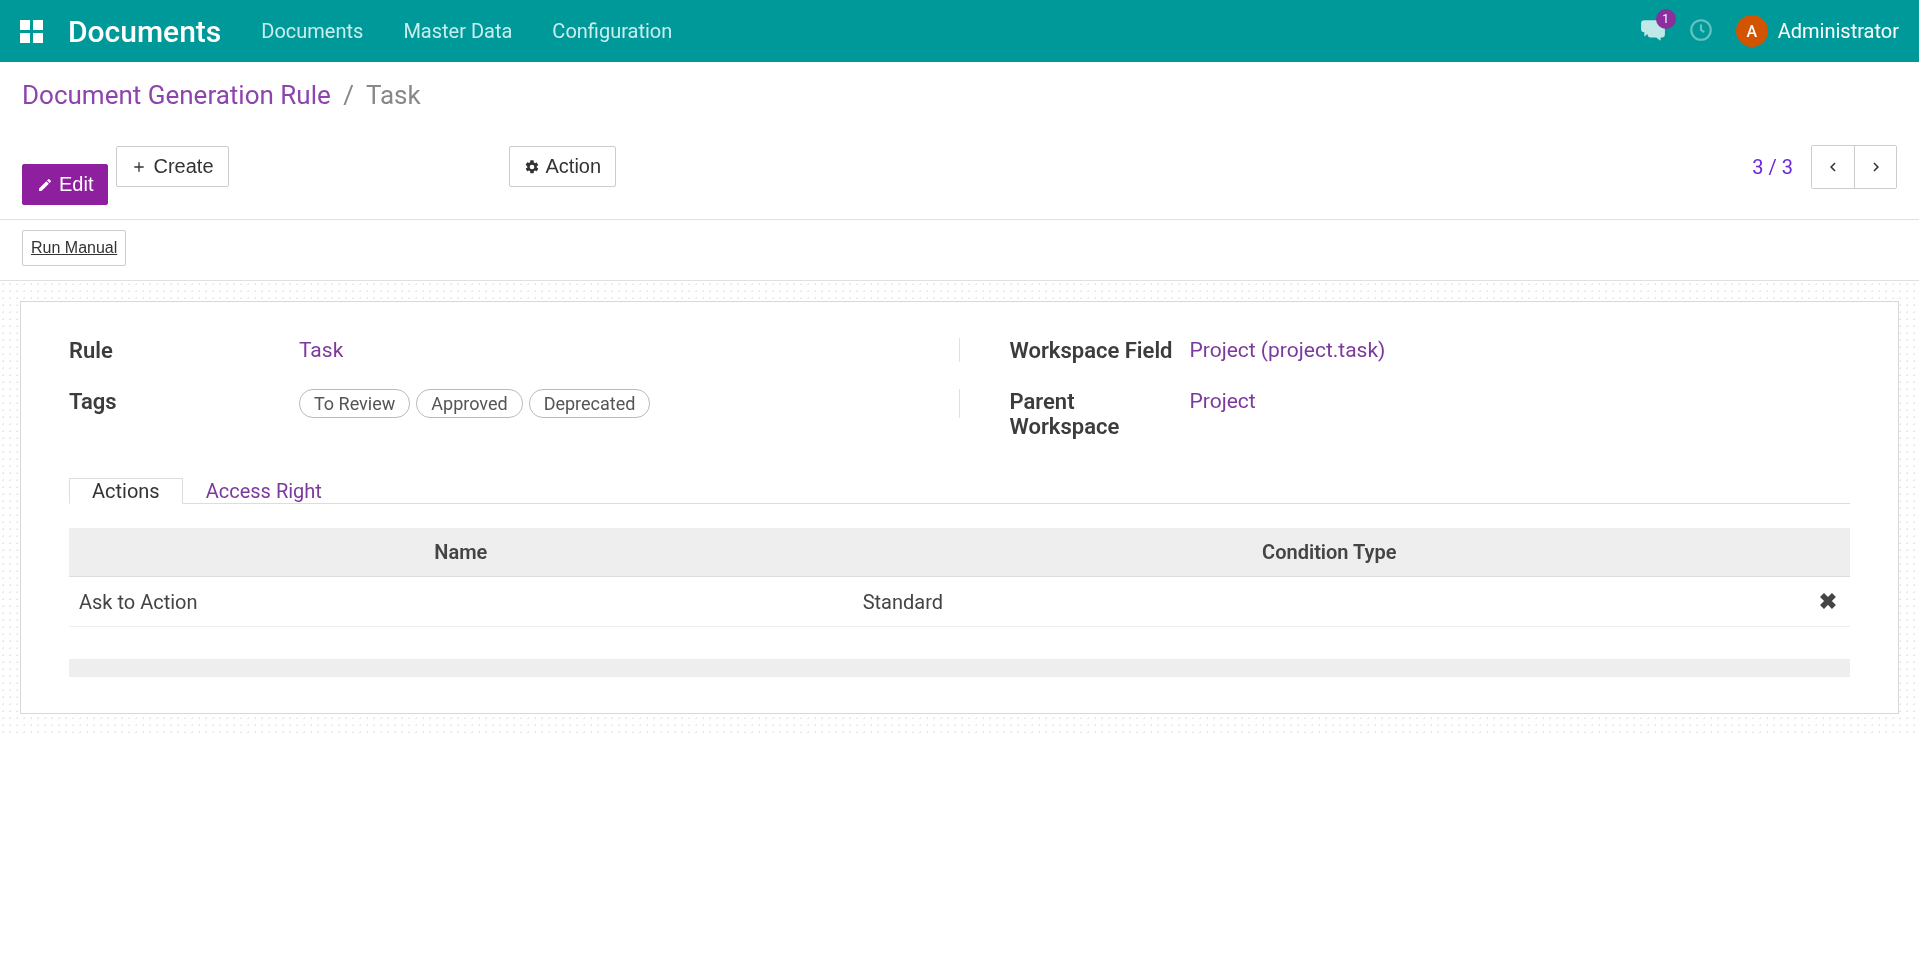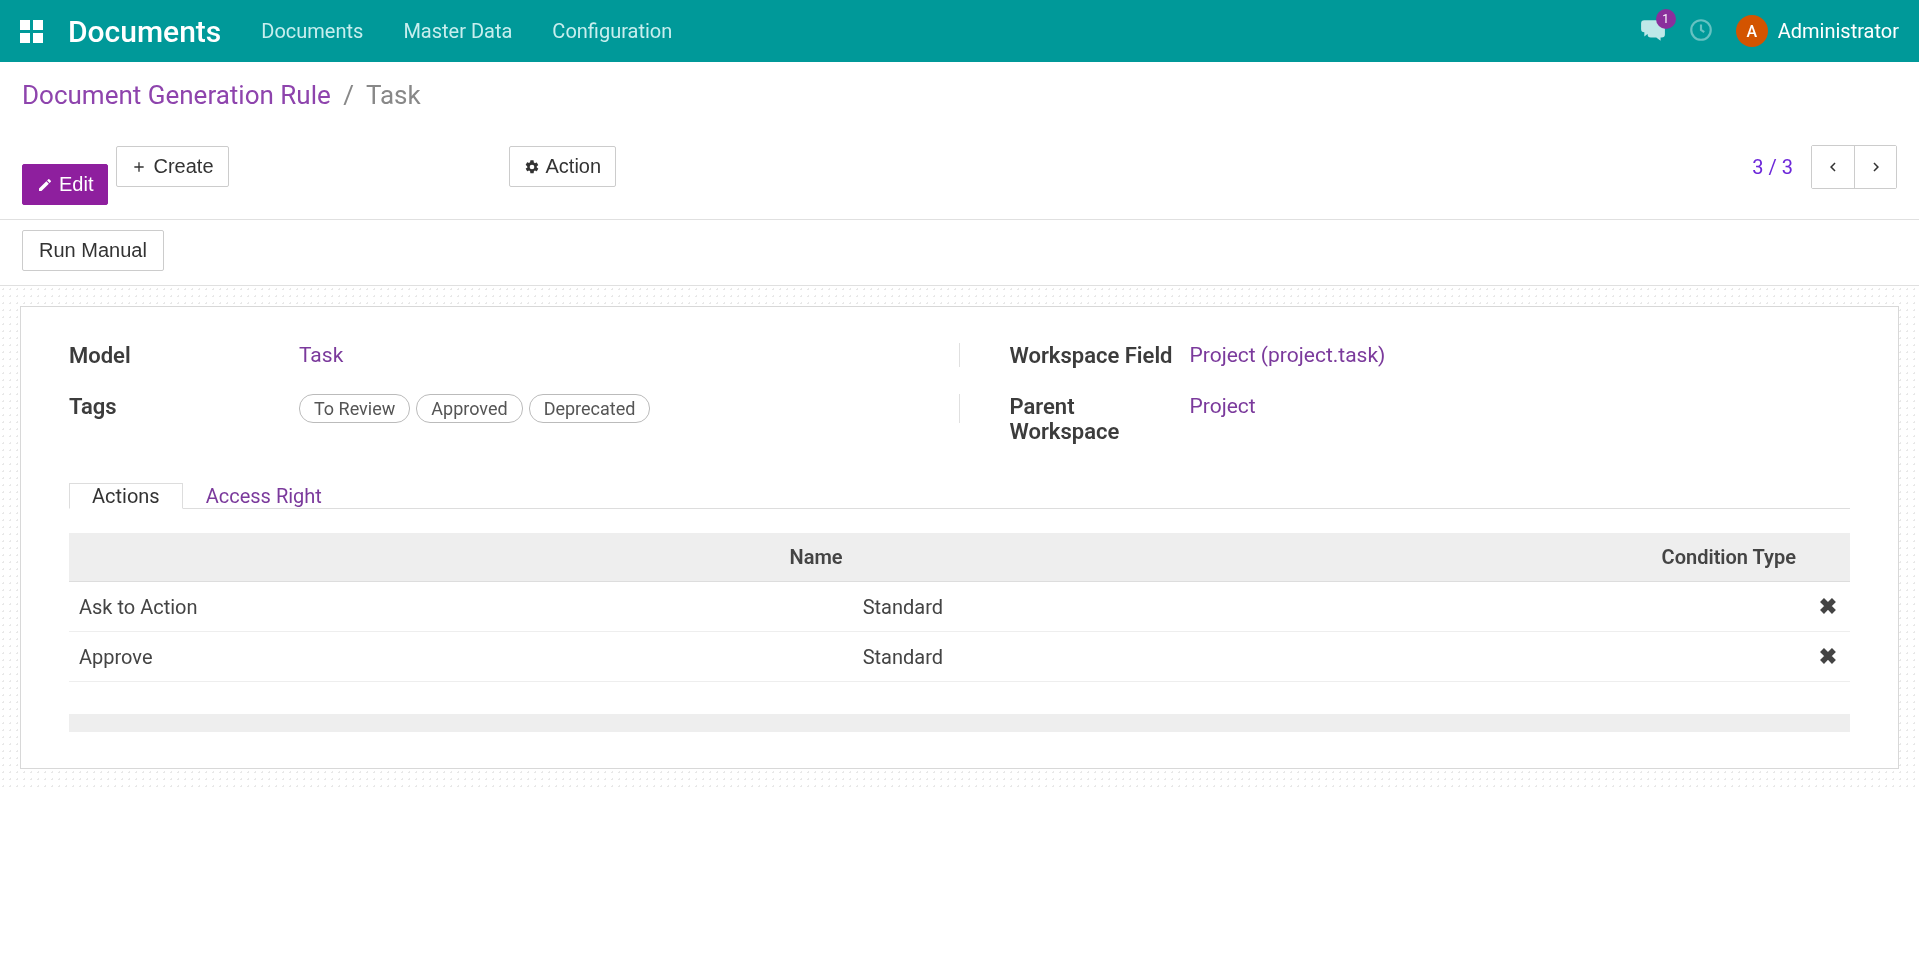--- a/index.html
+++ b/index.html
@@ -110,21 +110,21 @@
     width: 42px; height: 42px;
     display: flex; align-items: center; justify-content: center;
     cursor: pointer;
     background: #fff;
   }
   .pager-btn + .pager-btn { border-left: 1px solid #ccc; }
   .pager-btn svg { width: 18px; height: 18px; fill: #333; }
 
   
   .statusbar { padding: 10px 22px 14px 22px; border-bottom: 1px solid #e0e0e0; }
-  .statusbar .btn { font-size: 20px; padding: 8px 16px; }
+  .statusbar .btn { font-size: 16px; padding: 8px 8px; text-decoration: underline; }
 
   .bg-pattern {
     background-image:
       radial-gradient(circle, #e8e8e8 1px, transparent 1px);
     background-size: 7px 7px;
     padding: 20px;
   }
 
   .sheet {
     background: #fff;
@@ -167,21 +167,21 @@
     color: #333;
     border-color: #ddd;
     background: #fff;
     border-bottom: 1px solid #fff;
   }
 
   .tab-content { padding-top: 24px; }
   table.list { width: 100%; border-collapse: collapse; }
   table.list thead th {
     background: #eee;
-    text-align: right;
+    text-align: center;
     font-size: 20px;
     font-weight: 600;
     color: #444;
     padding: 12px 10px;
     border-bottom: 1px solid #ddd;
   }
   table.list td {
     padding: 12px 10px;
     font-size: 20px;
     color: #444;
@@ -279,21 +279,21 @@
   <button class="btn">
     <span>Run Manual</span>
   </button>
 </div>
 
 <div class="scroll-area">
 <div class="bg-pattern">
   <div class="sheet">
 
     <div class="field-grid">
-      <div class="field-label">Model</div>
+      <div class="field-label">Rule</div>
       <div class="col-sep">
         <span class="link-val">Task</span>
       </div>
       <div class="field-label col-right-pad">Workspace Field</div>
       <div>
         <span class="link-val">Project (project.task)</span>
       </div>
 
       <div class="field-label">Tags</div>
       <div class="col-sep tags">
@@ -320,25 +320,20 @@
               <th>Condition Type</th>
               <th style="width:44px"></th>
             </tr>
           </thead>
           <tbody>
             <tr>
               <td>Ask to Action</td>
               <td>Standard</td>
               <td style="text-align:center"><span class="del-icon">✖</span></td>
             </tr>
-            <tr>
-              <td>Approve</td>
-              <td>Standard</td>
-              <td style="text-align:center"><span class="del-icon">✖</span></td>
-            </tr>
           </tbody>
         </table>
         <div class="footer-bar"></div>
       </div>
     </div>
 
   </div>
 </div>
 </div>
 

